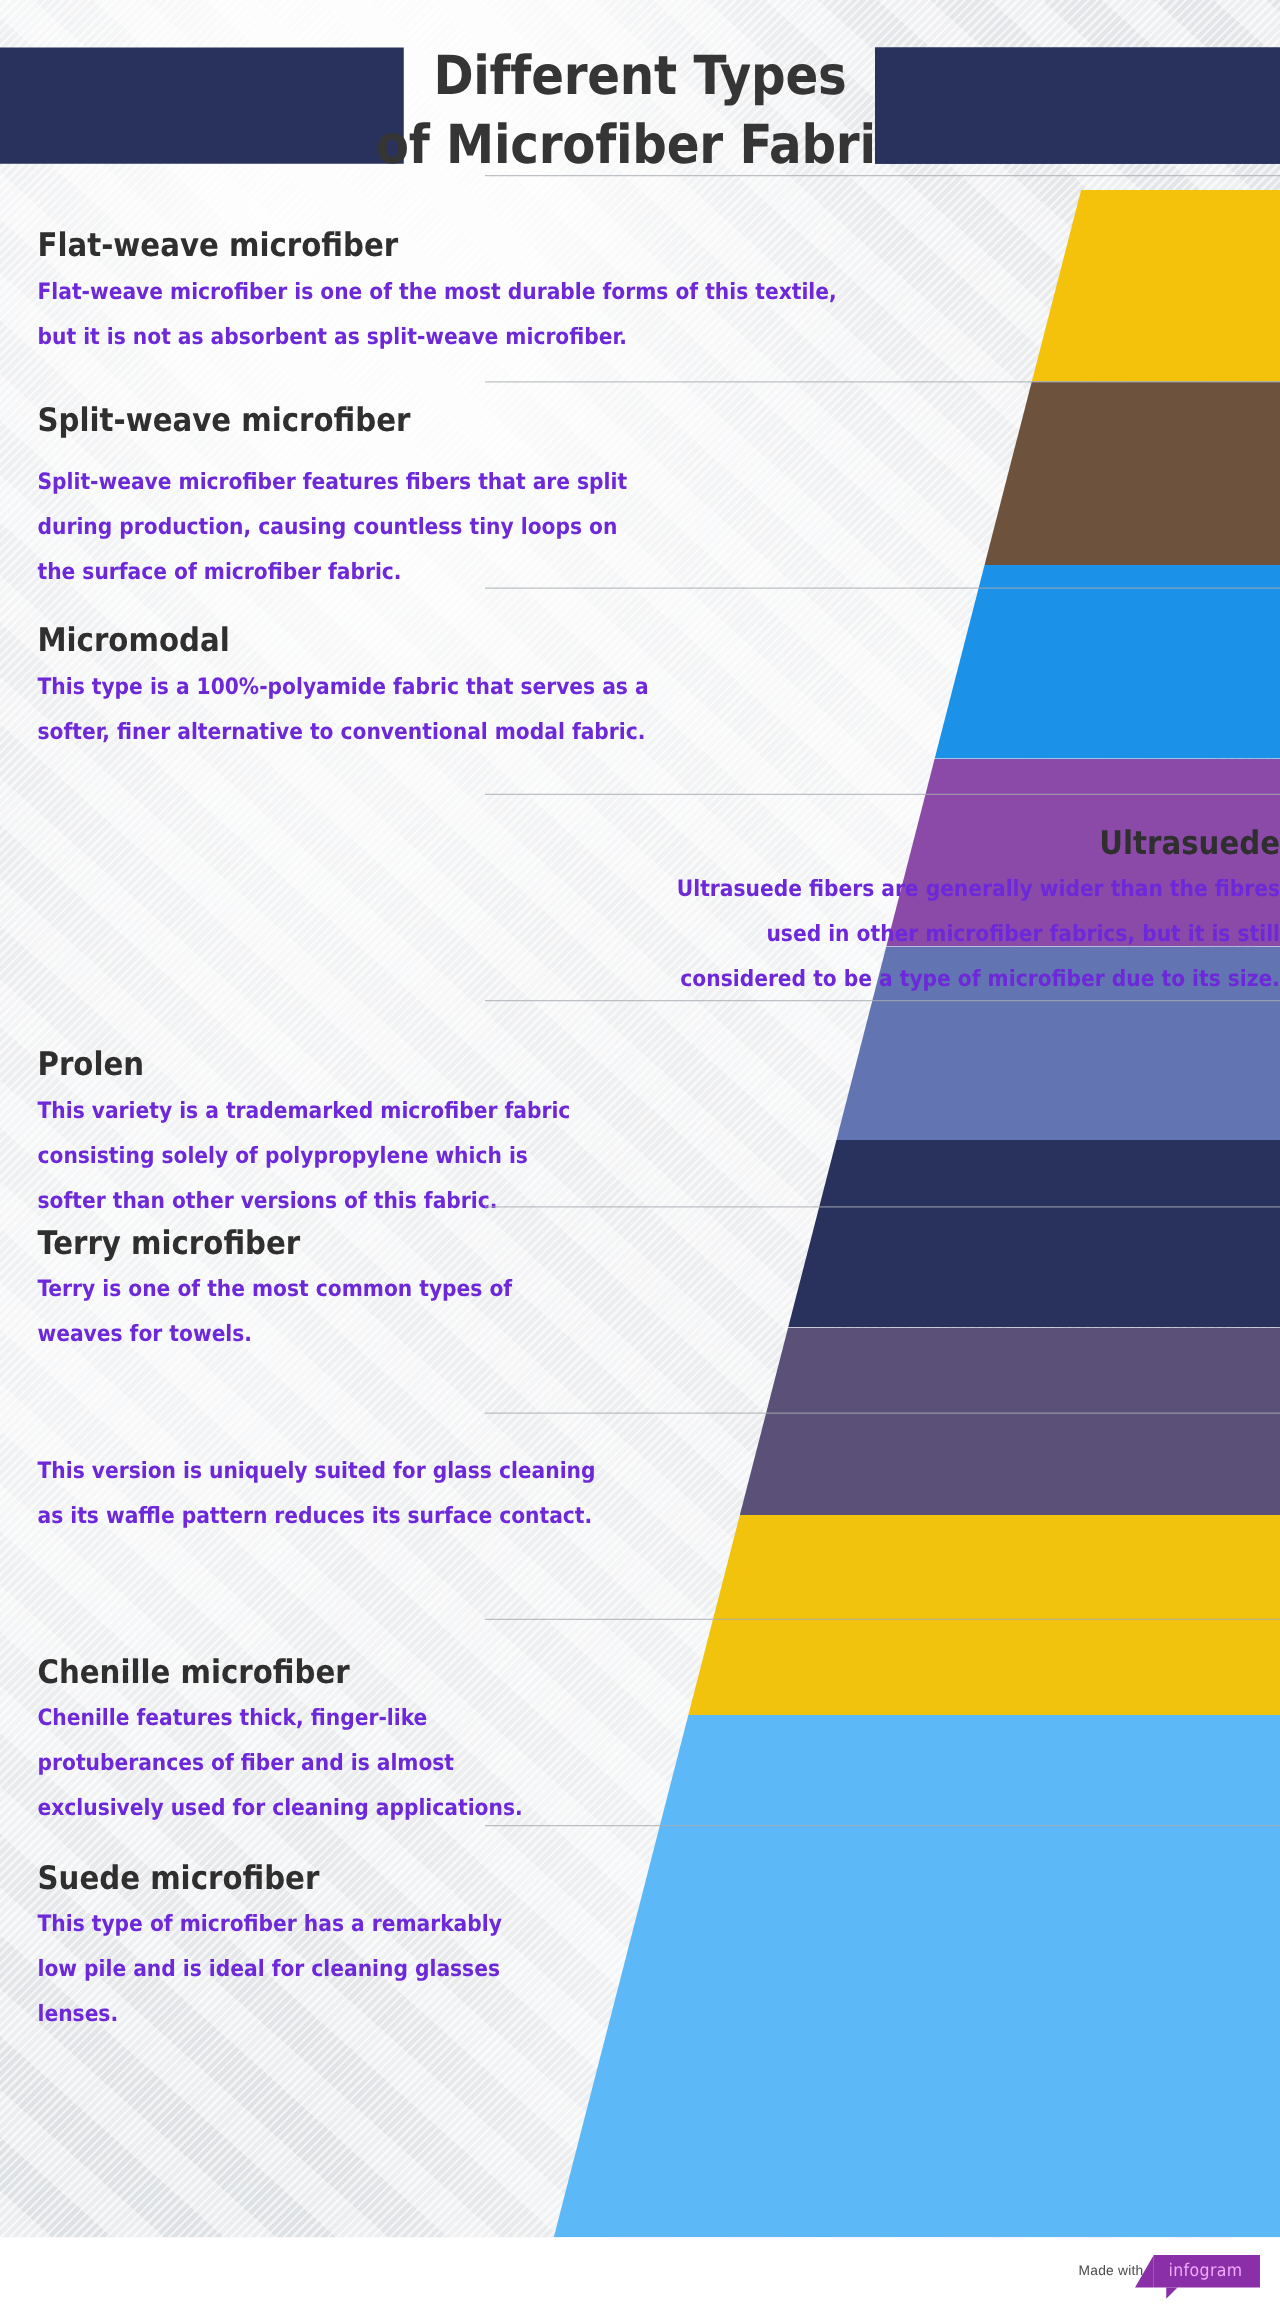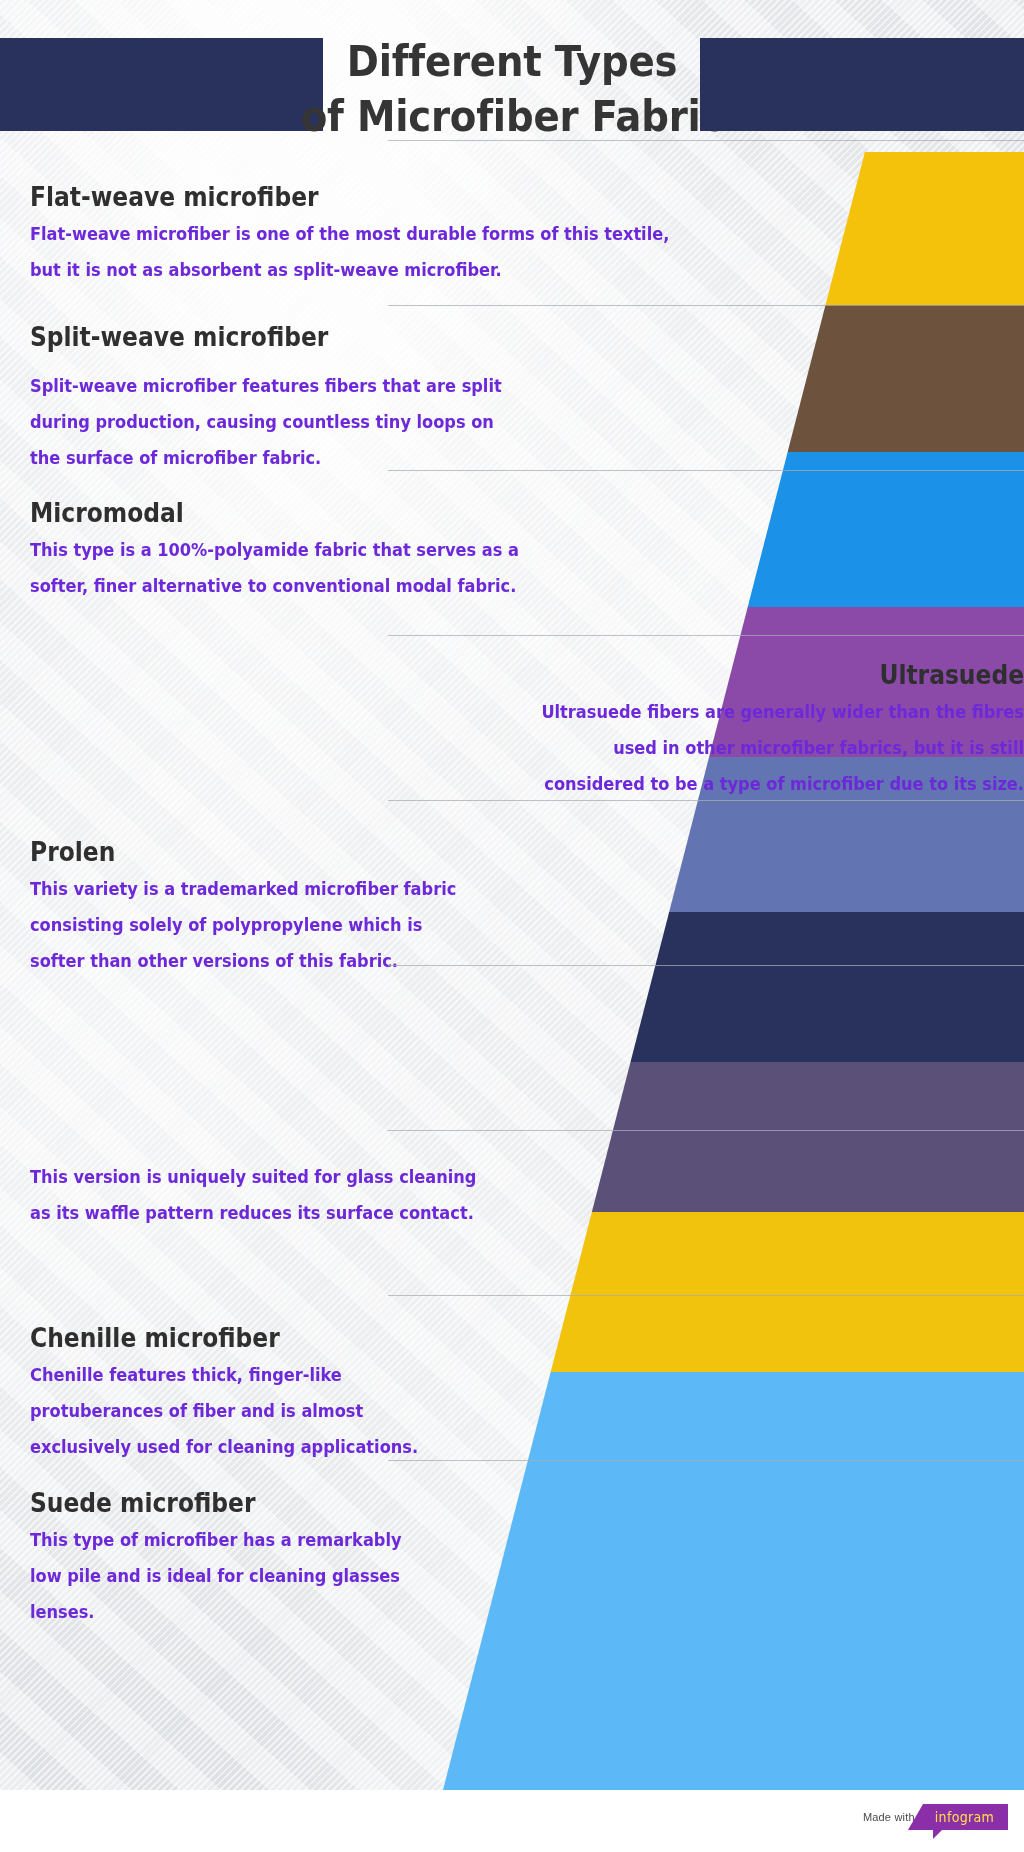--- a/index.html
+++ b/index.html
@@ -80,21 +80,21 @@
     position:absolute;left:0;top:1790px;width:1024px;height:62px;background:#ffffff;
   }
   #made-with-wrap{
     position:absolute;right:16px;top:14px;display:flex;align-items:center;gap:8px;
   }
   #made-with{
     font-size:11px;color:#4a4a4a;letter-spacing:.2px;
     font-family:"Liberation Sans",sans-serif;
   }
   #infogram-badge{
-    position:relative;background:#8a2fa8;color:#fde047;
+    position:relative;background:#8a2fa8;color:#f0abfc;
     padding:5px 14px 5px 12px;font-size:14px;letter-spacing:.3px;
     font-family:"DejaVu Sans Condensed","Liberation Sans",sans-serif;
     font-stretch:condensed;
   }
   #infogram-badge:before{
     content:"";position:absolute;left:-15px;top:0;
     border-style:solid;border-width:0 0 26px 15px;
     border-color:transparent transparent #8a2fa8 transparent;
   }
   #infogram-badge:after{
@@ -169,20 +169,25 @@
         <div class="rule" style="left: 388px; width: 636px;"></div>
         <div class="row-body" style="padding-top: 37px;">
           <div class="sec-title">Prolen</div>
           <div class="sec-text" style="margin-top: 4px;">This variety is a trademarked microfiber fabric
 consisting solely of polypropylene which is
 softer than other versions of this fabric.</div>
         </div>
       </div>
       <div class="row" style="position: absolute; left: 0px; top: 825px; width: 1024px; height: 165px;">
         <div class="rule" style="left: 388px; width: 636px;"></div>
+        <div class="row-body" style="padding-top: 15px;">
+          <div class="sec-title">Terry microfiber</div>
+          <div class="sec-text" style="margin-top: 4px;">Terry is one of the most common types of
+weaves for towels.</div>
+        </div>
       </div>
       <div class="row" style="position: absolute; left: 0px; top: 990px; width: 1024px; height: 165px;">
         <div class="rule" style="left: 388px; width: 636px;"></div>
         <div class="row-body" style="padding-top: 25px;">
           <div class="sec-text" style="margin-top: 4px;">This version is uniquely suited for glass cleaning
 as its waffle pattern reduces its surface contact.</div>
         </div>
       </div>
       <div class="row" style="position: absolute; left: 0px; top: 1155px; width: 1024px; height: 165px;">
         <div class="rule" style="left: 388px; width: 636px;"></div>

